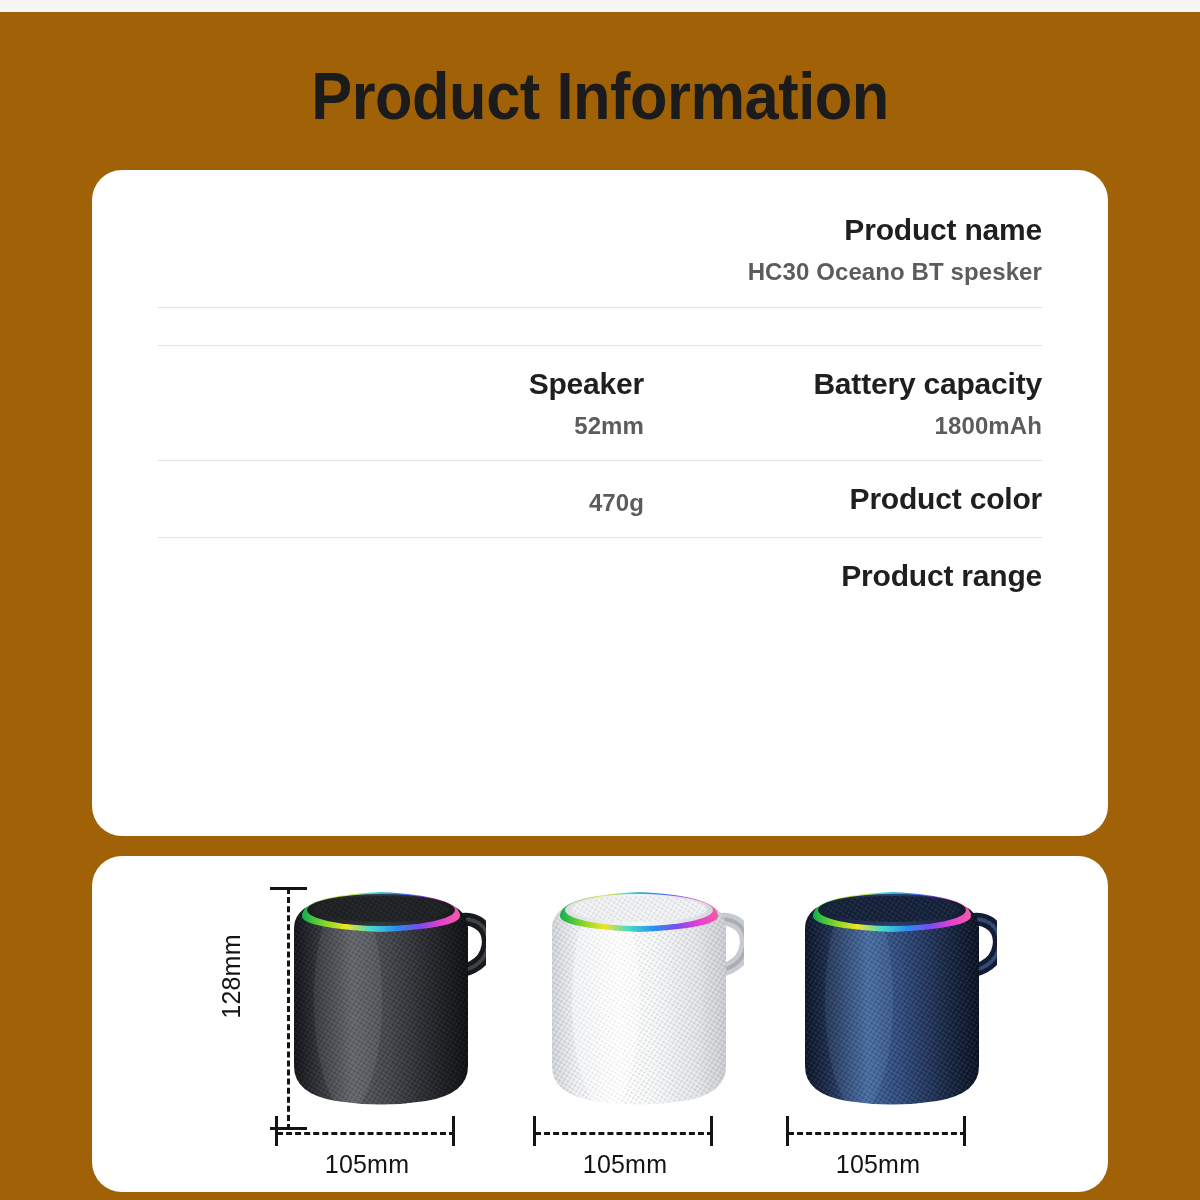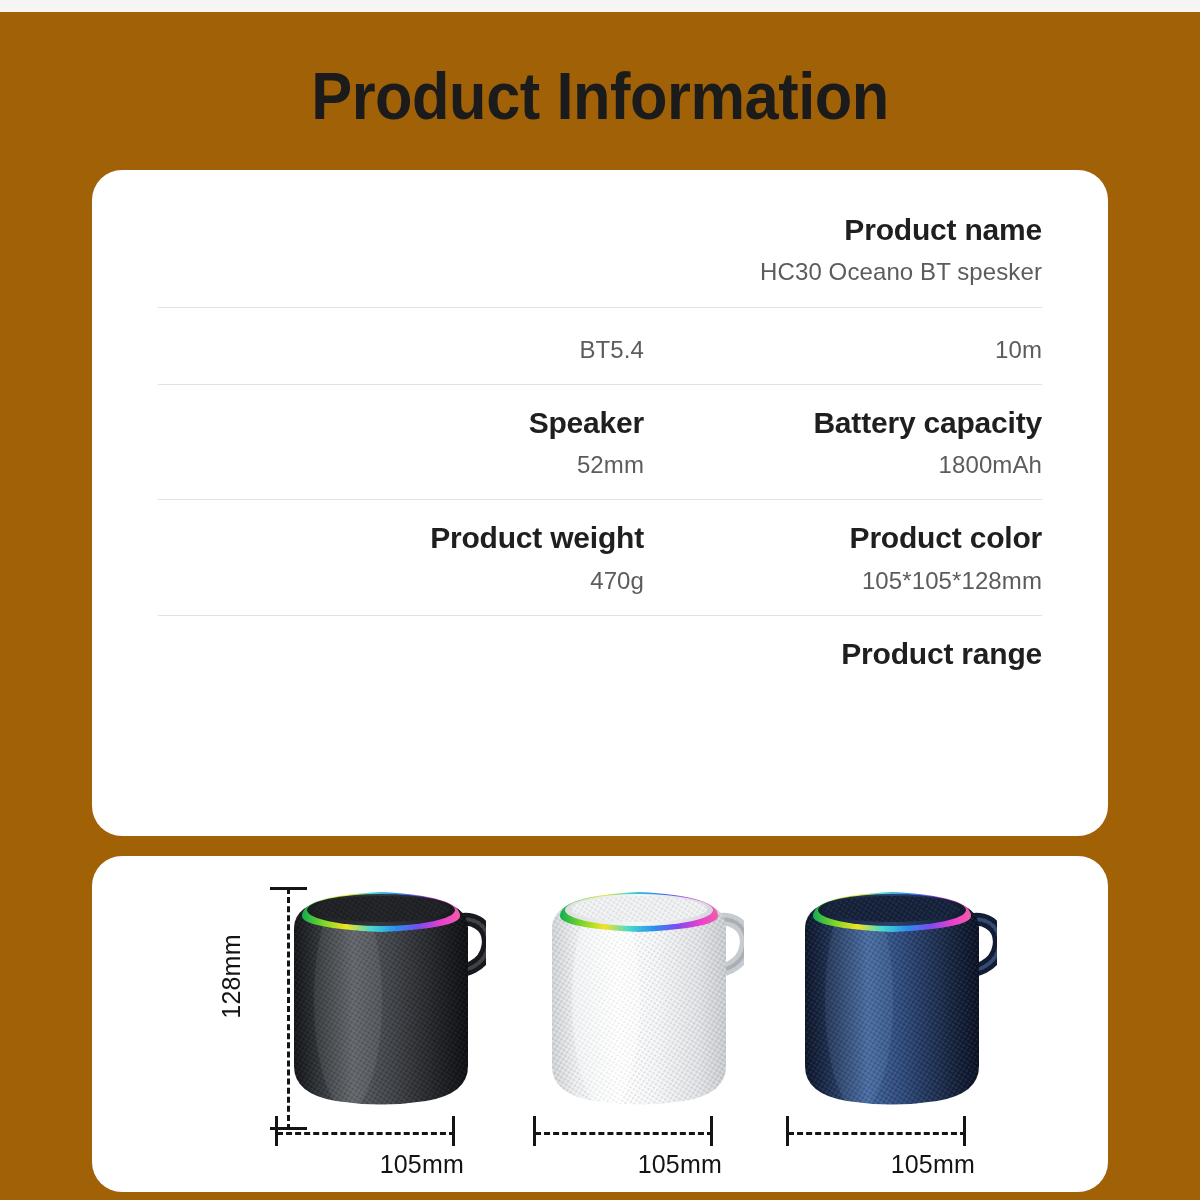--- a/index.html
+++ b/index.html
@@ -73,21 +73,21 @@
   .spec-label {
     font-size: 30px;
     font-weight: 700;
     color: #1f1f1f;
     letter-spacing: -0.2px;
     line-height: 1.28;
   }
 
   .spec-value {
     font-size: 24px;
-    font-weight: 400;
+    font-weight: 700;
     color: #5c5c5c;
     letter-spacing: 0.1px;
     line-height: 1.34;
     margin-top: 7px;
   }
 
   
   .image-card {
     position: absolute;
     left: 92px;
@@ -187,21 +187,21 @@
     height: 30px;
     background: #141414;
   }
   .dim-h-cap.left  { left: 5px; }
   .dim-h-cap.right { left: 182px; }
   .dim-h-label {
     position: absolute;
     left: 0;
     top: 30px;
     width: 194px;
-    text-align: right;
+    text-align: center;
     font-size: 25px;
     color: #141414;
     letter-spacing: 0.2px;
   }
 
   svg { display: block; }
 </style>
 </head>
 <body>
 
@@ -214,46 +214,42 @@
 
       <div class="spec-row">
         <div class="spec-cell full">
           <div class="spec-label">Product name</div>
           <div class="spec-value">HC30 Oceano BT spesker</div>
         </div>
       </div>
 
       <div class="spec-row">
         <div class="spec-cell">
-          <div class="spec-value">BT5.4</div>
         </div>
         <div class="spec-cell right">
-          <div class="spec-value">10m</div>
         </div>
       </div>
 
       <div class="spec-row">
         <div class="spec-cell">
           <div class="spec-label">Speaker</div>
           <div class="spec-value">52mm</div>
         </div>
         <div class="spec-cell right">
           <div class="spec-label">Battery capacity</div>
           <div class="spec-value">1800mAh</div>
         </div>
       </div>
 
       <div class="spec-row">
         <div class="spec-cell">
-          <div class="spec-label">Product weight</div>
           <div class="spec-value">470g</div>
         </div>
         <div class="spec-cell right">
           <div class="spec-label">Product color</div>
-          <div class="spec-value">105*105*128mm</div>
         </div>
       </div>
 
       <div class="spec-row last">
         <div class="spec-cell full">
           <div class="spec-label">Product range</div>
         </div>
       </div>
 
     </div>

